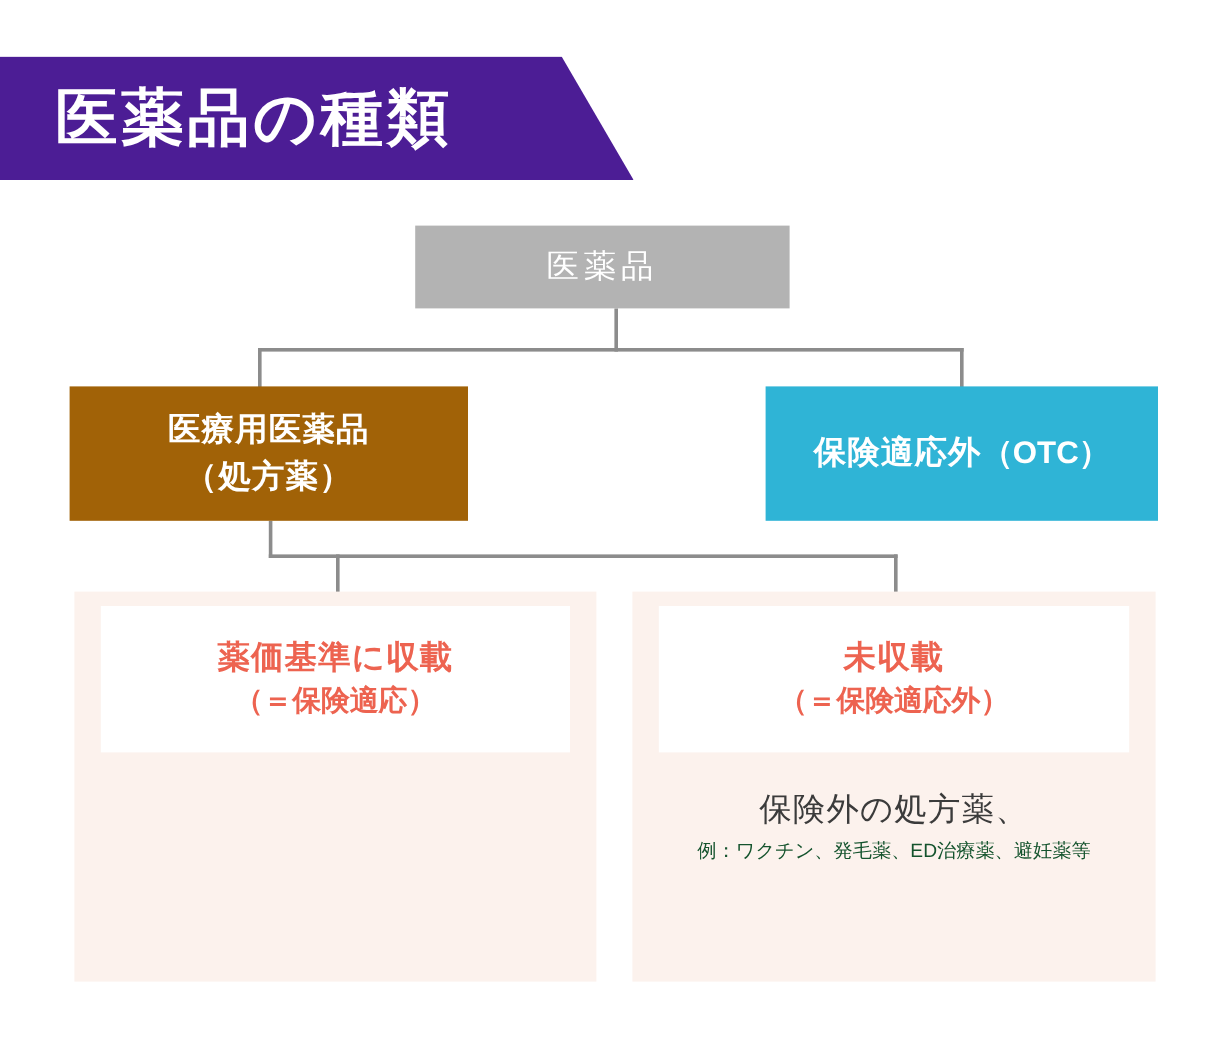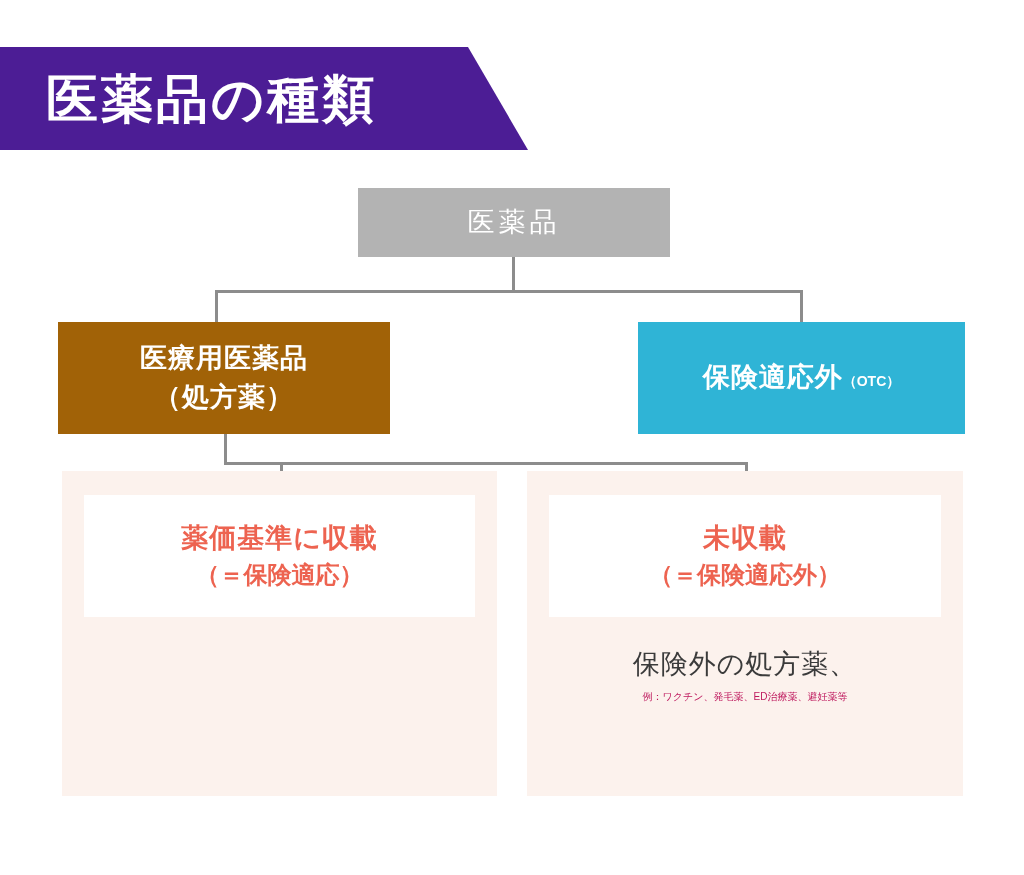--- a/index.html
+++ b/index.html
@@ -44,21 +44,21 @@
   }
 
   
   .line { position: absolute; background: #8c8c8c; }
   .line-v { width: 3px; }
   .line-h { height: 3px; }
 
   
   .node-root {
     position: absolute;
-    left: 358px;
+    left: 346px;
     top: 188px;
     width: 312px;
     height: 69px;
     background: #b3b3b3;
     display: flex;
     align-items: center;
     justify-content: center;
   }
   .node-root-label {
     color: #ffffff;
@@ -82,31 +82,31 @@
   .node-cat.right { left: 638px; width: 327px; background: #2fb4d6; }
   .node-cat-line {
     color: #ffffff;
     font-size: 27px;
     font-weight: bold;
     letter-spacing: 1px;
     line-height: 1.45;
     white-space: nowrap;
   }
   .node-cat-line .sub-small {
-    font-size: 14px;
+    font-size: 26px;
     letter-spacing: 0;
   }
 
   
   .panel {
     position: absolute;
-    top: 471px;
+    top: 493px;
     height: 325px;
     background: #fcf2ed;
-    padding-top: 24px;
+    padding-top: 12px;
   }
   .panel.left  { left: 62px;  width: 435px; }
   .panel.right { left: 527px; width: 436px; }
 
   .panel-card {
     margin: 0 22px;
     height: 122px;
     background: #ffffff;
     display: flex;
     flex-direction: column;
@@ -128,22 +128,22 @@
   }
   .panel-body-line {
     color: #3b3b3b;
     font-size: 27px;
     line-height: 1.45;
     letter-spacing: 1px;
     white-space: nowrap;
   }
   .panel-note {
     margin-top: 6px;
-    color: #be185d;
-    font-size: 10px;
+    color: #14532d;
+    font-size: 16px;
     letter-spacing: 0px;
     line-height: 1.3;
     white-space: nowrap;
   }
 </style>
 </head>
 <body>
 
 <div id="canvas">
 

